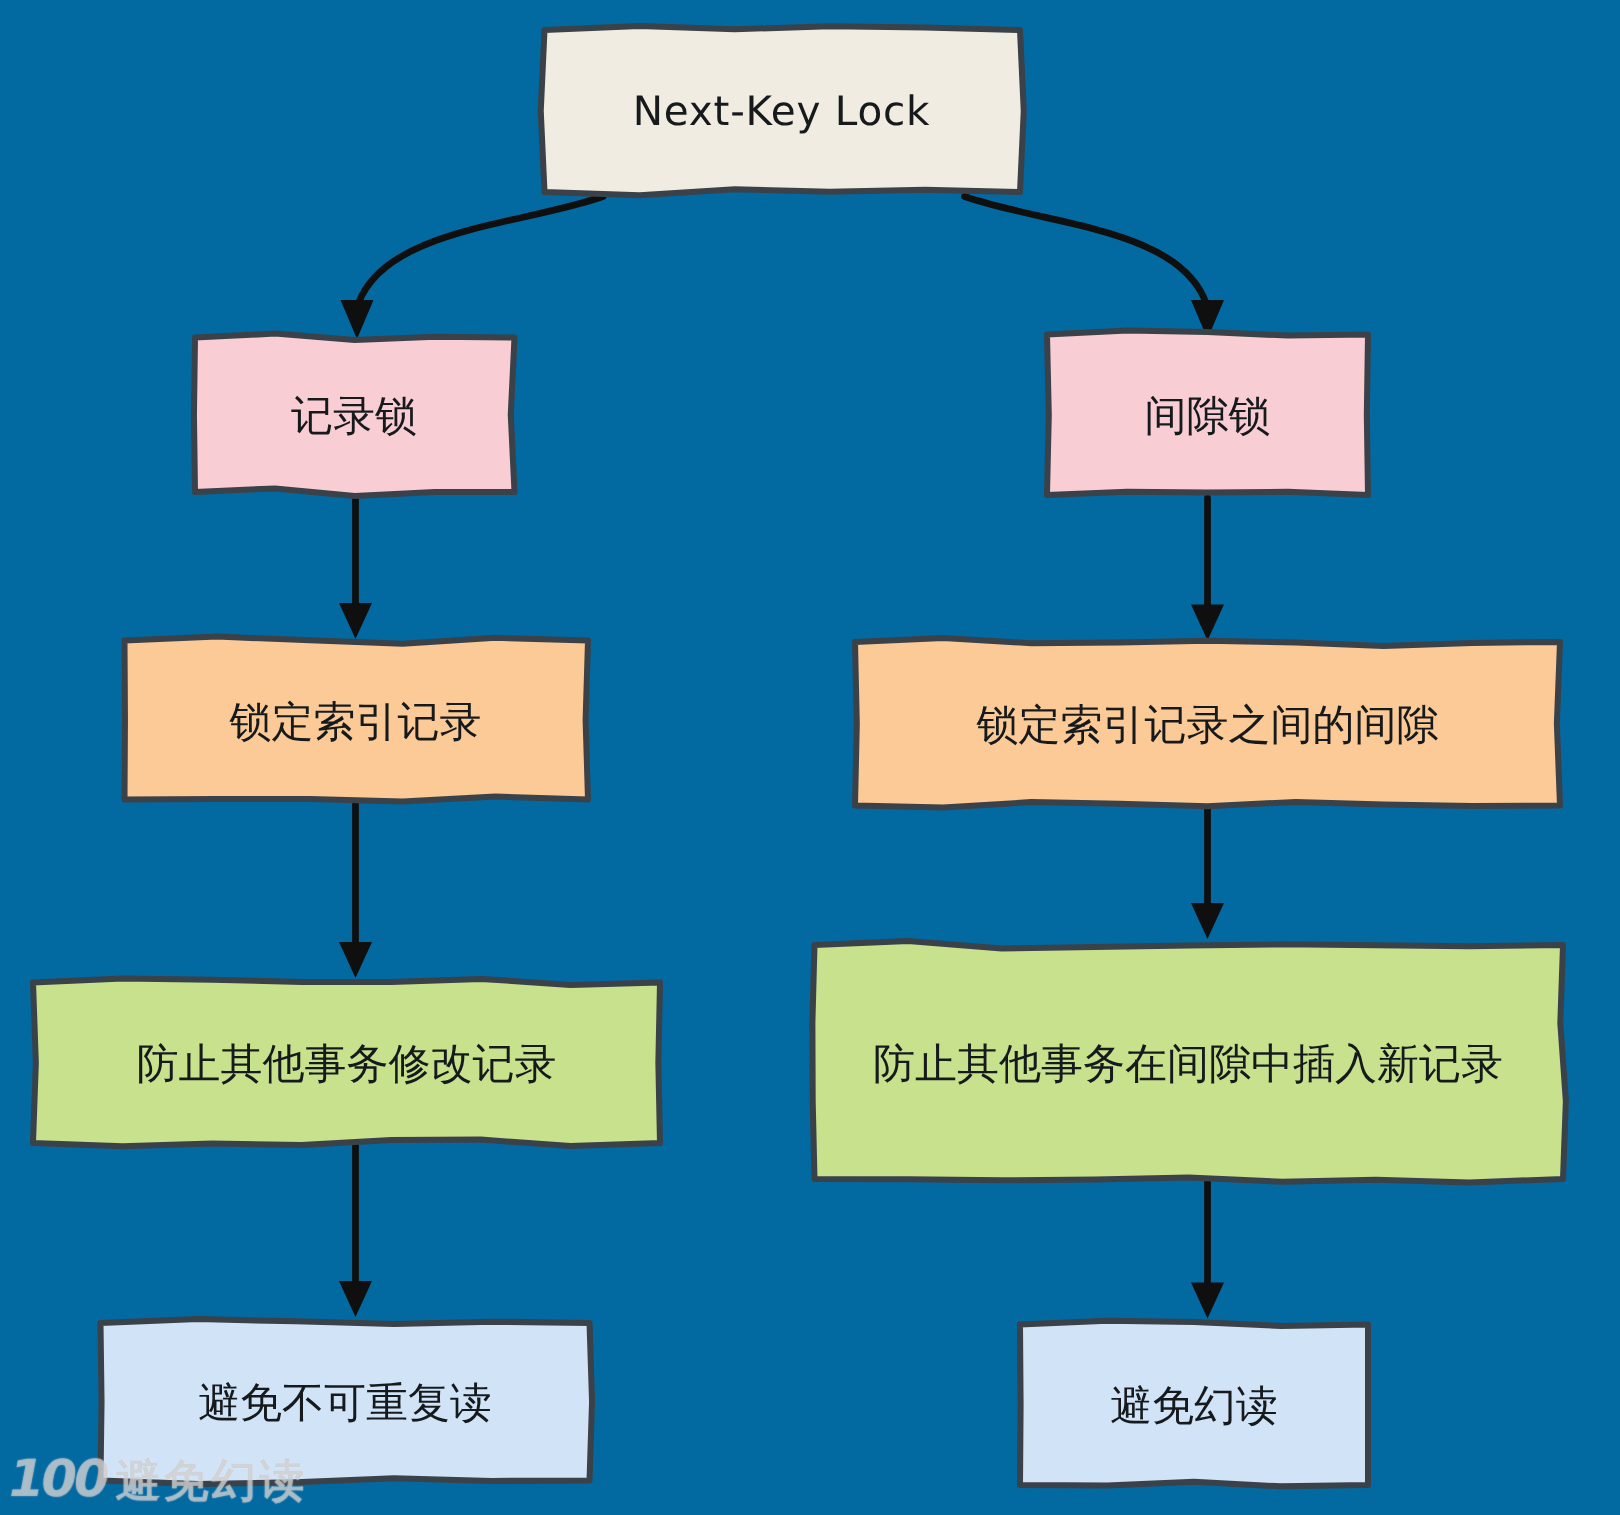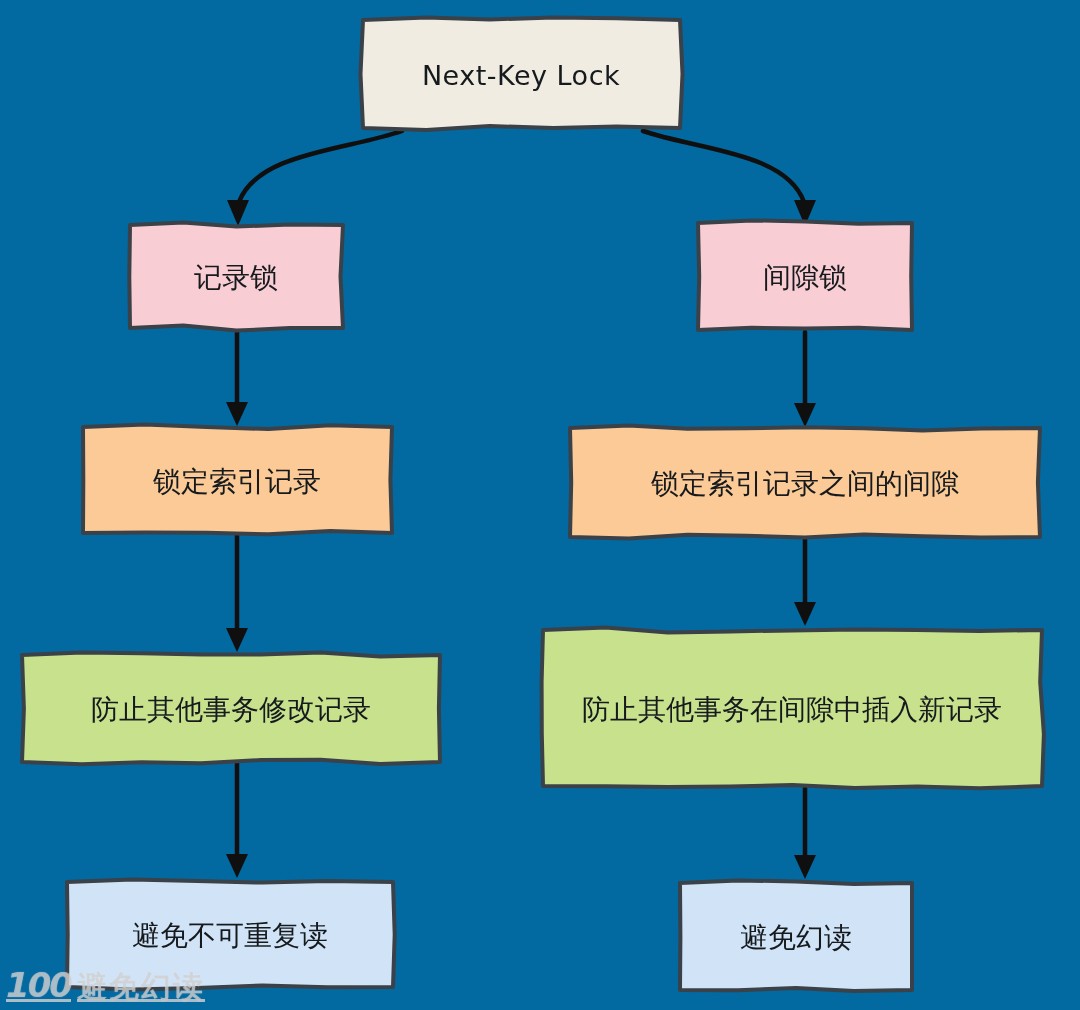--- a/index.html
+++ b/index.html
@@ -33,21 +33,20 @@
     position:absolute;
     left:6px;
     bottom:2px;
     display:flex;
     align-items:baseline;
     gap:6px;
     color:rgba(185,185,185,0.55);
     font-weight:bold;
     text-shadow:0 0 1px rgba(255,255,255,0.6);
     user-select:none;
-    text-decoration:underline;
   }
   .wm-logo{font-size:34px;font-style:italic;letter-spacing:-2px;}
   .wm-text{font-size:30px;letter-spacing:2px;}
 </style>
 </head>
 <body>
 
 <div class="canvas">
   <svg class="diagram" width="1080" height="1010" viewBox="0 0 1080 1010">
 

